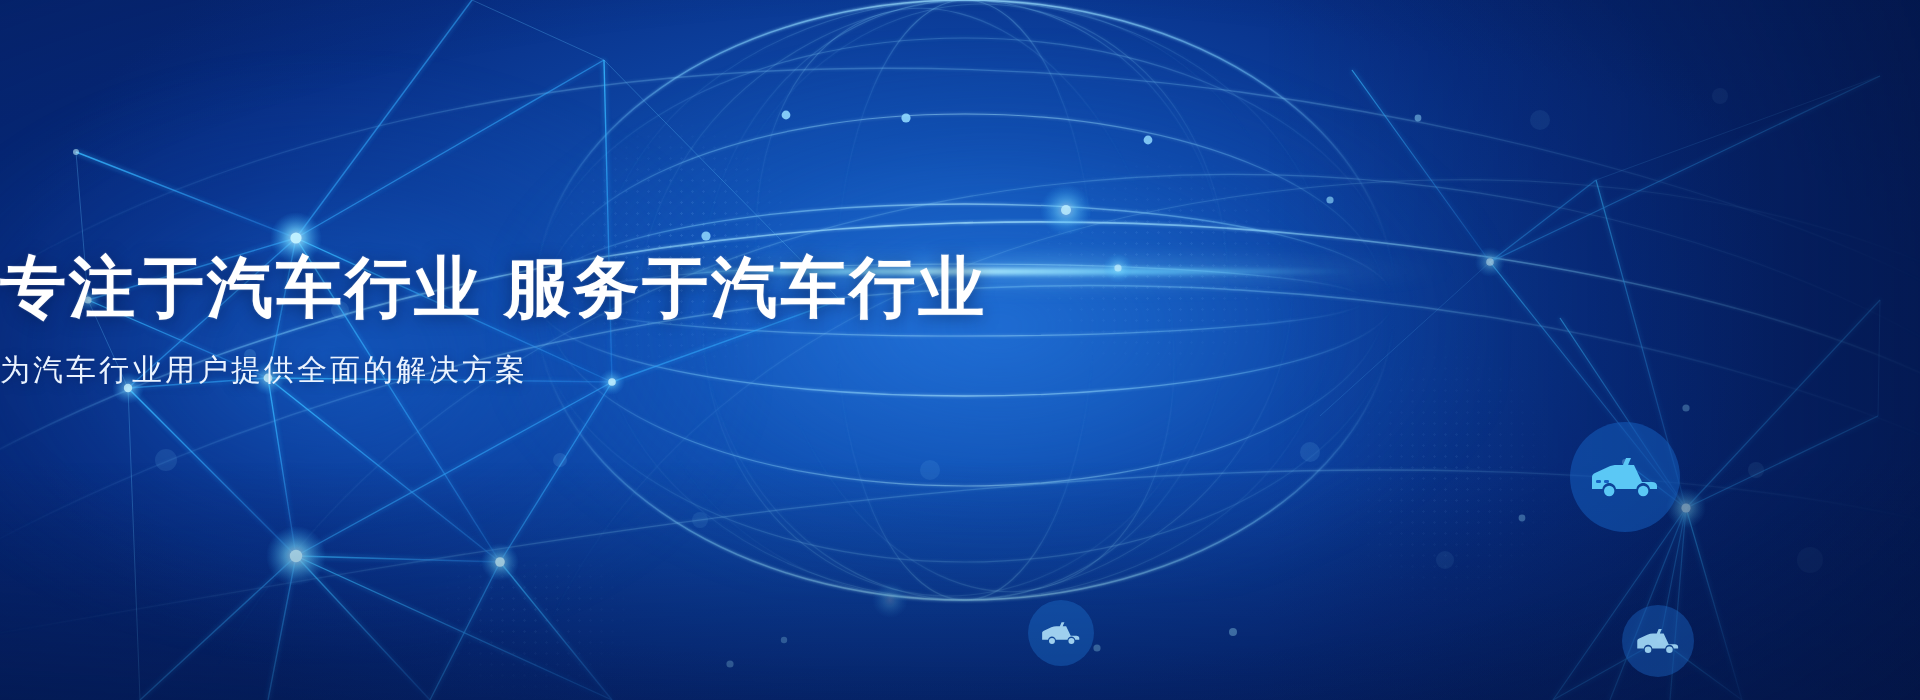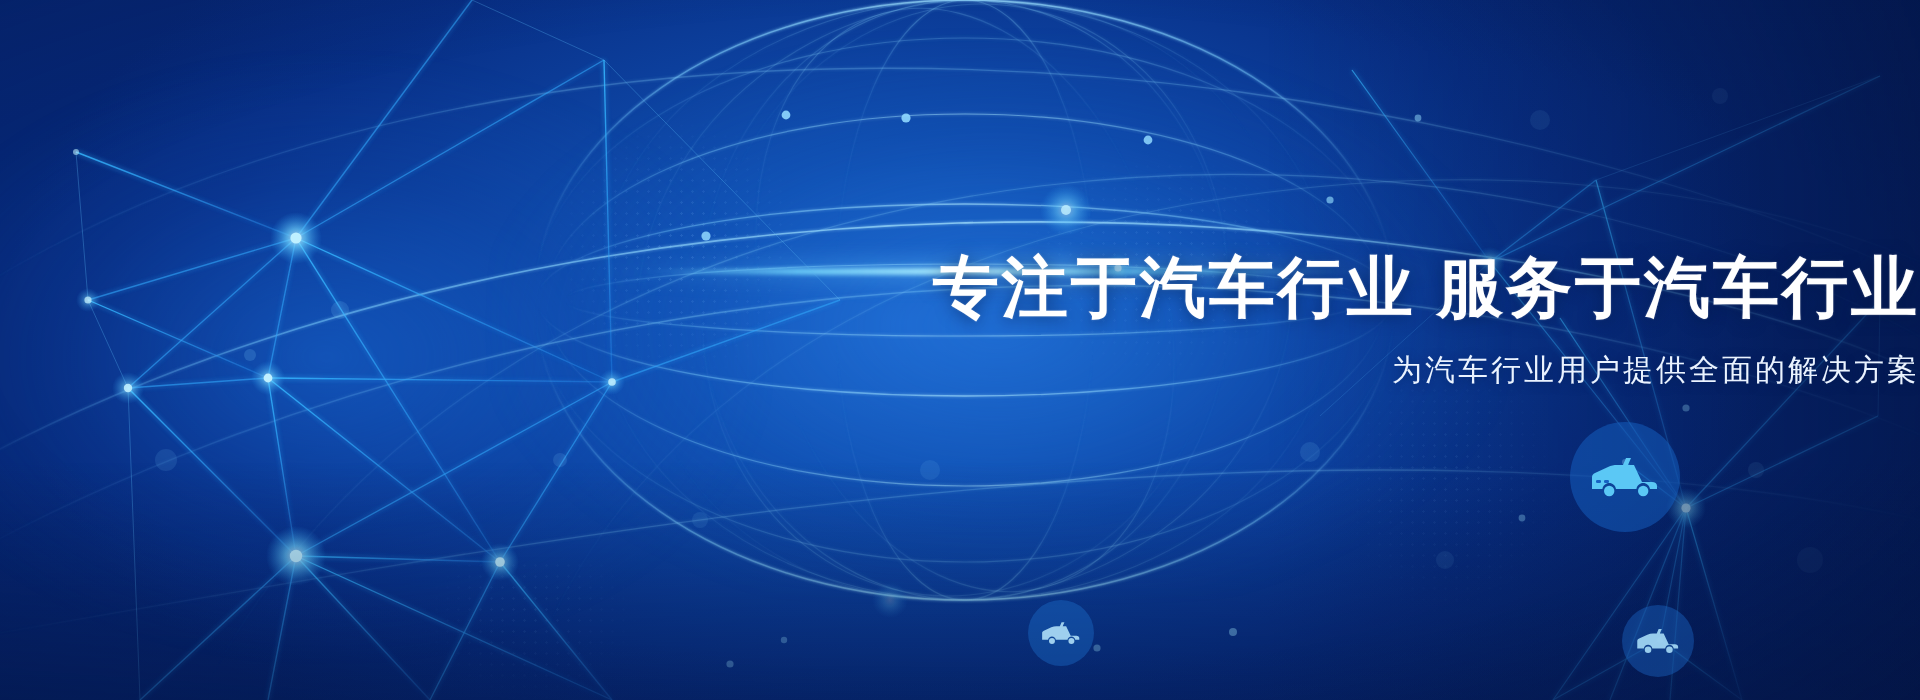--- a/index.html
+++ b/index.html
@@ -70,21 +70,21 @@
   .streak2{
     position:absolute;left:560px;top:258px;width:900px;height:26px;
     background:linear-gradient(90deg, rgba(60,160,255,0) 0%, rgba(90,190,255,.26) 35%, rgba(130,215,255,.30) 55%, rgba(60,160,255,0) 100%);
     filter:blur(9px);border-radius:50%;
   }
   
   .svg-layer{position:absolute;inset:0;width:1920px;height:700px;}
   
   .copy{
     position:absolute;left:0;top:0;width:1920px;height:700px;
-    display:flex;flex-direction:column;align-items:flex-end;justify-content:center;
+    display:flex;flex-direction:column;align-items:flex-start;justify-content:center;
     padding-bottom:58px;
     gap:8px;
   }
   .headline{
     margin:0;
     font-size:66px;
     font-weight:bold;
     color:#ffffff;
     letter-spacing:3px;
     line-height:1.12;

